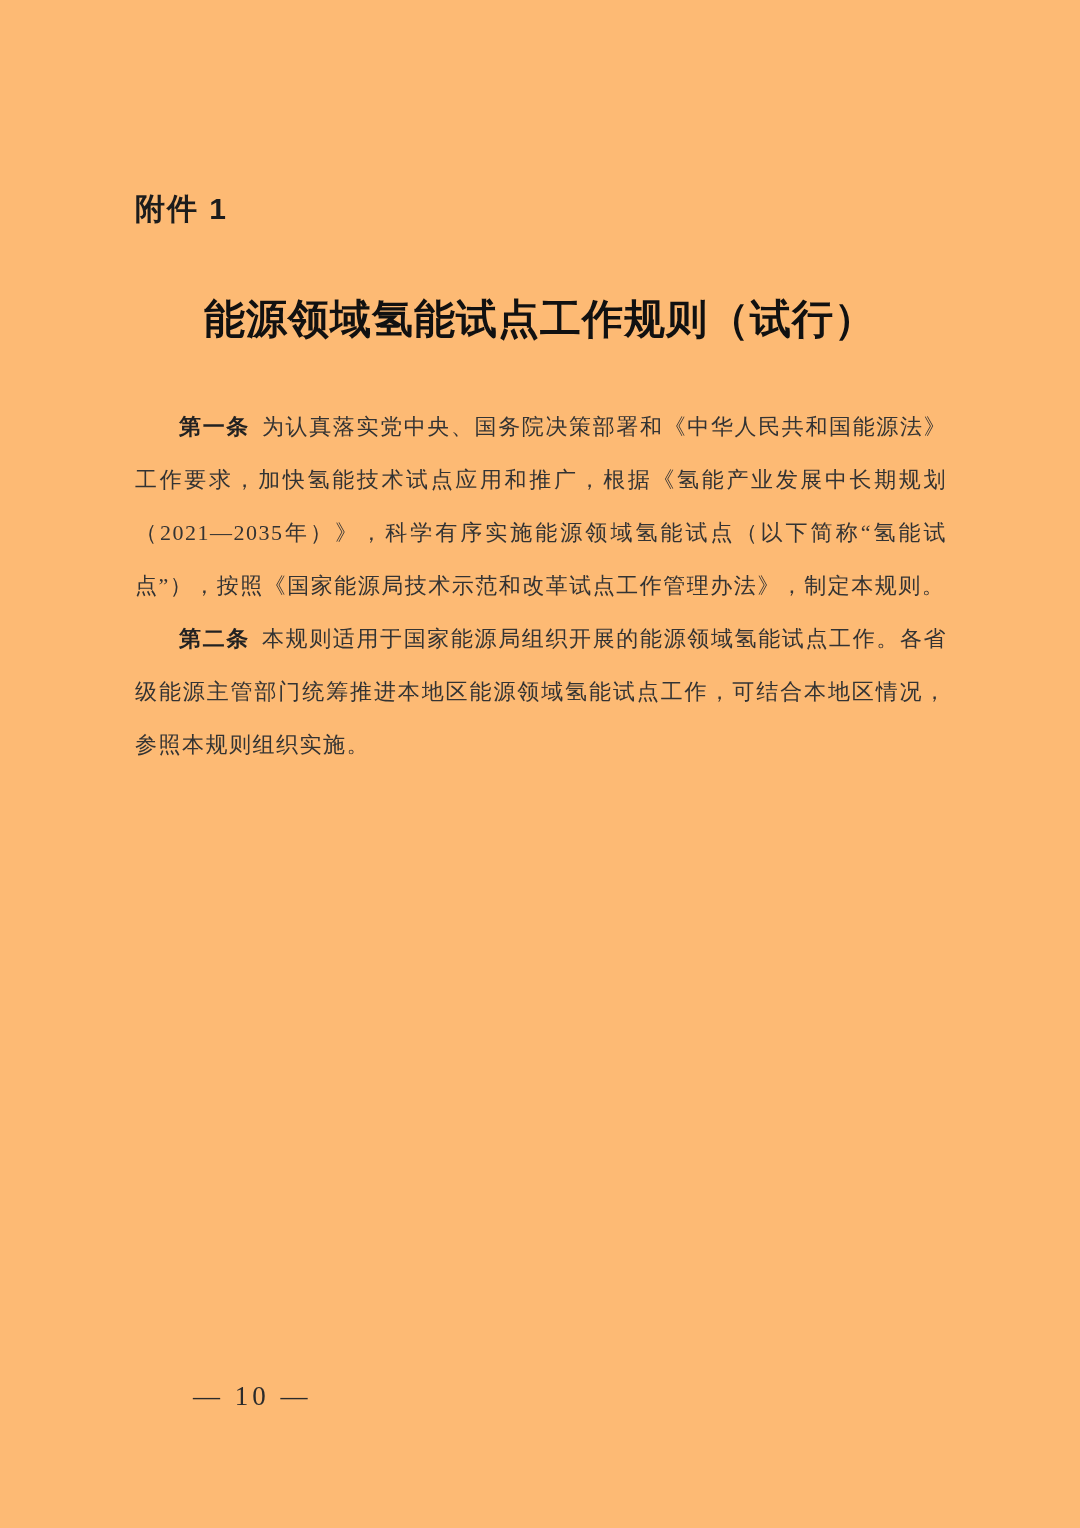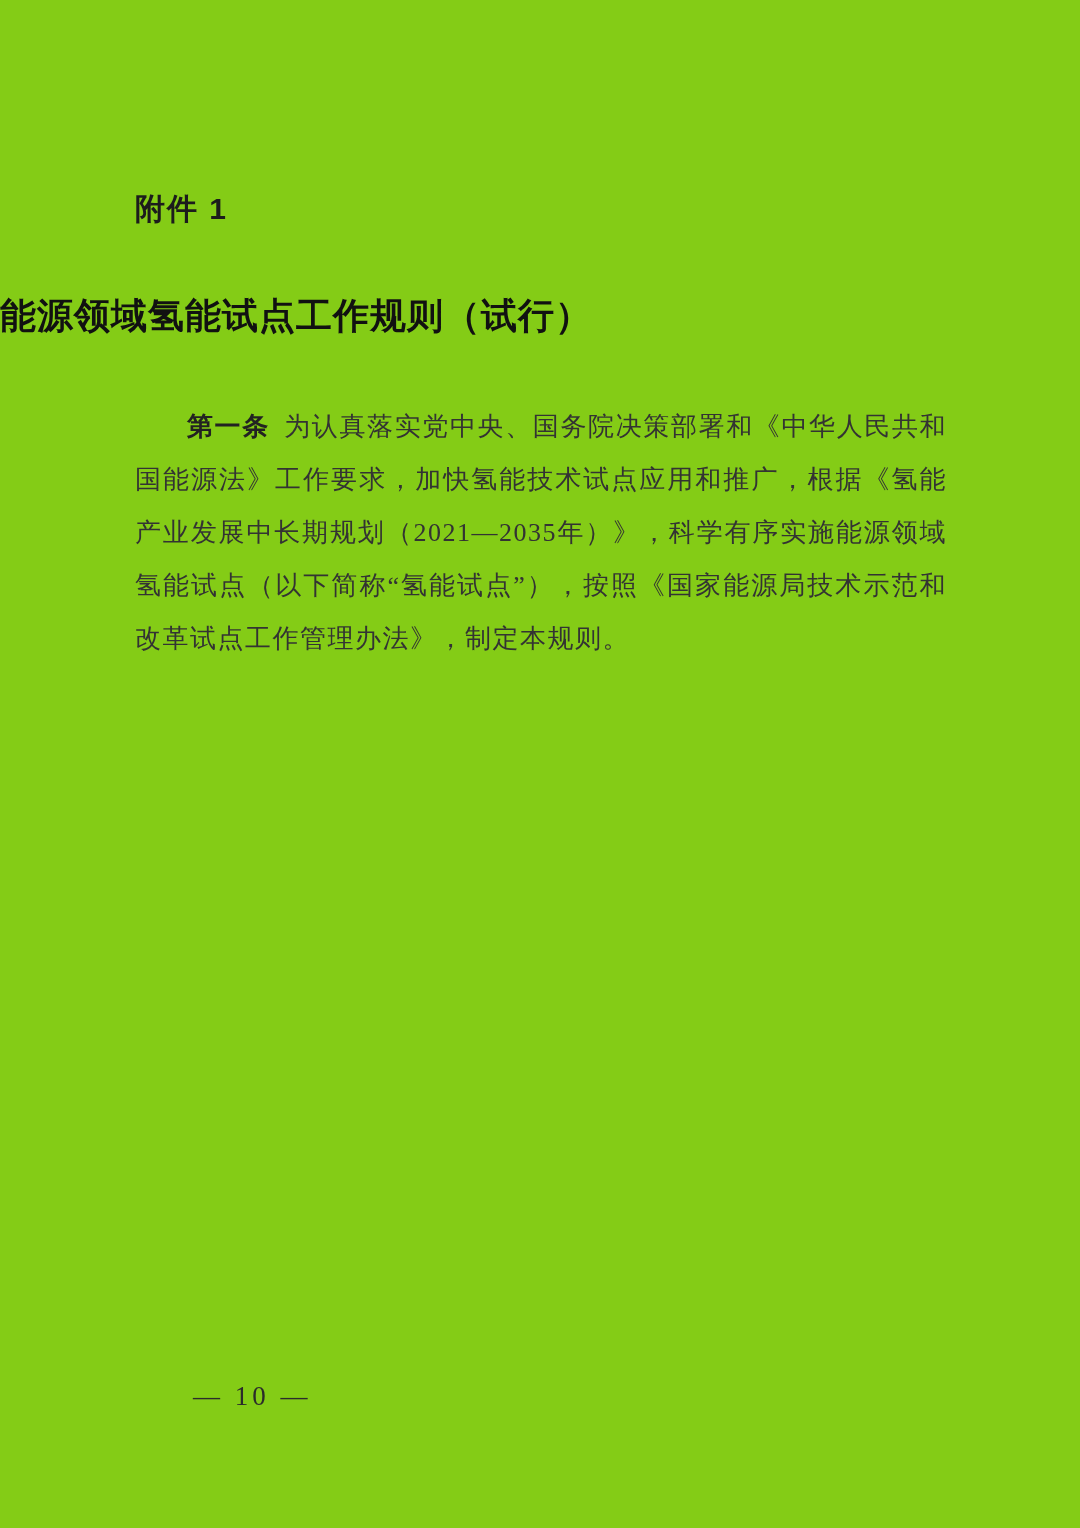--- a/index.html
+++ b/index.html
@@ -5,60 +5,60 @@
   html, body {
     margin: 0;
     padding: 0;
     background: #ffffff;
   }
   .page {
     position: relative;
     width: 1080px;
     height: 1528px;
     margin: 0 auto;
-    background: #84cc16;
+    background: #fdba74;
     overflow: hidden;
     font-family: "Liberation Serif", "DejaVu Serif", serif;
     color: #2b2b2b;
   }
   .attachment-label {
     position: absolute;
     top: 191px;
     left: 135px;
     font-family: "Liberation Sans", "DejaVu Sans", sans-serif;
     font-weight: 700;
     font-size: 30px;
     line-height: 1.2;
     color: #1c1c1c;
     letter-spacing: 2px;
   }
   .doc-title {
     position: absolute;
     top: 294px;
     left: 0;
     width: 100%;
-    text-align: left;
+    text-align: center;
     font-family: "Liberation Serif", "DejaVu Serif", serif;
     font-weight: 700;
-    font-size: 36px;
+    font-size: 41px;
     line-height: 1.25;
     color: #111111;
     letter-spacing: 1px;
   }
   .doc-body {
     position: absolute;
     top: 400px;
     left: 135px;
     width: 812px;
   }
   .doc-body p {
     margin: 0;
     text-indent: 2em;
     text-align: justify;
-    font-size: 26px;
+    font-size: 22px;
     line-height: 53px;
     color: #333333;
     letter-spacing: 1.5px;
   }
   .article-head {
     font-weight: 700;
     color: #222222;
     padding-right: 0.55em;
   }
   .page-number {
@@ -77,20 +77,21 @@
 <div class="page">
 
   <div class="attachment-label">附件 1</div>
 
   <div class="doc-title">能源领域氢能试点工作规则（试行）</div>
 
   <div class="doc-body">
 
     <p><span class="article-head">第一条</span><span>为认真落实党中央、国务院决策部署和《中华人民共和国能源法》工作要求，加快氢能技术试点应用和推广，根据《氢能产业发展中长期规划（2021—2035年）》，科学有序实施能源领域氢能试点（以下简称“氢能试点”），按照《国家能源局技术示范和改革试点工作管理办法》，制定本规则。</span></p>
 
+    <p><span class="article-head">第二条</span><span>本规则适用于国家能源局组织开展的能源领域氢能试点工作。各省级能源主管部门统筹推进本地区能源领域氢能试点工作，可结合本地区情况，参照本规则组织实施。</span></p>
 
 
 
 
   </div>
 
   <div class="page-number">— 10 —</div>
 
 </div>
 

